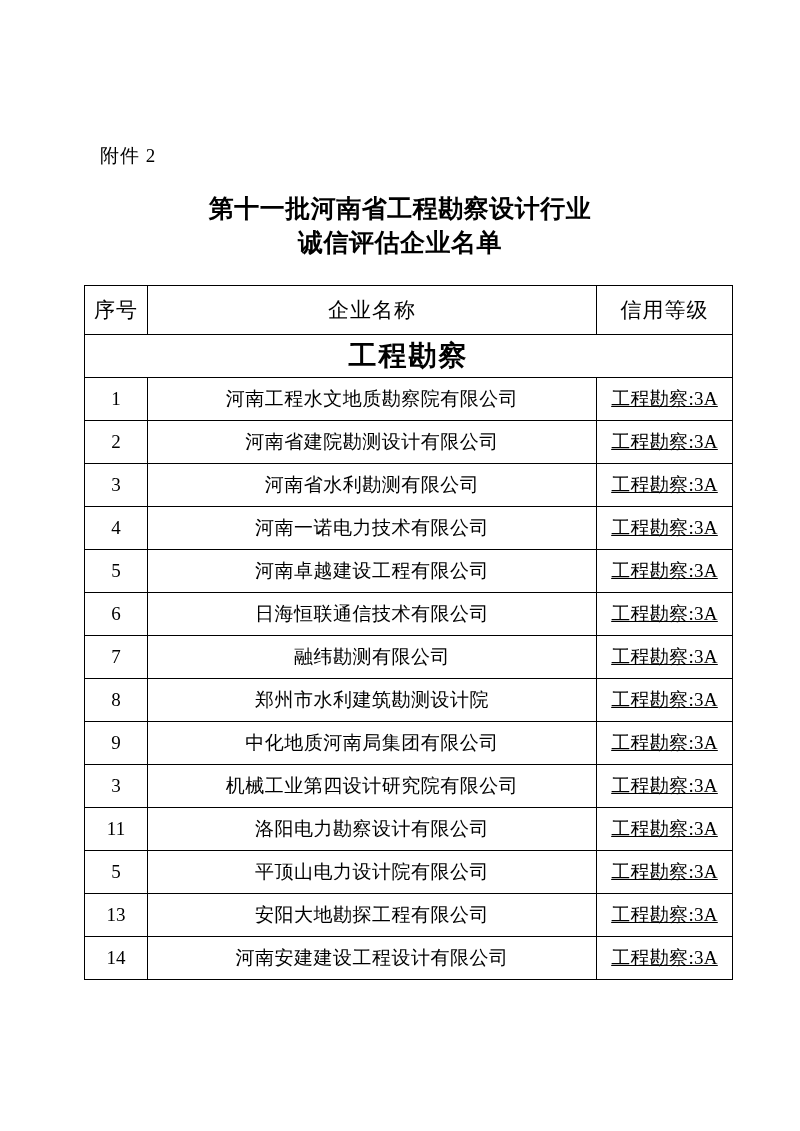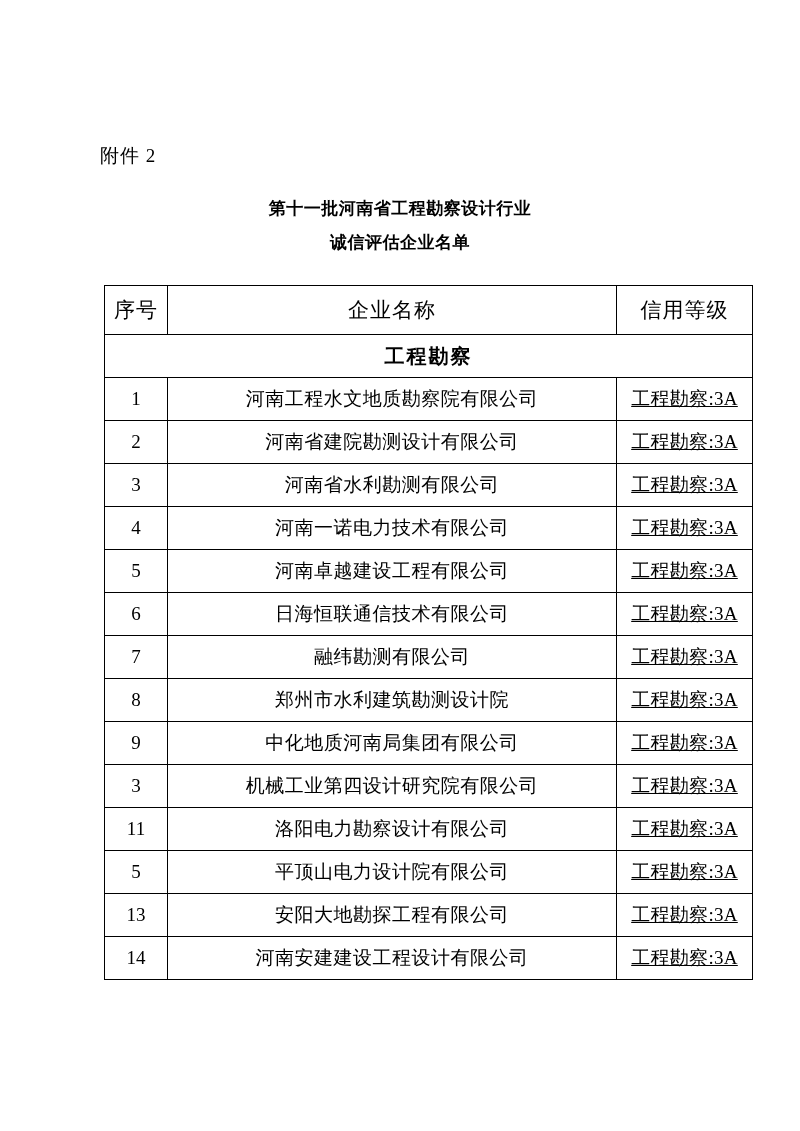--- a/index.html
+++ b/index.html
@@ -28,30 +28,30 @@
     font-size: 19px;
     letter-spacing: 1px;
   }
   .doc-title {
     position: absolute;
     left: 0;
     top: 192px;
     width: 800px;
     text-align: center;
     font-weight: bold;
-    font-size: 17px;
+    font-size: 25px;
     line-height: 34px;
     letter-spacing: 0.5px;
   }
   .doc-title .line {
     display: block;
   }
   table.main-table {
     position: absolute;
-    left: 104px;
+    left: 84px;
     top: 285px;
     width: 648px;
     border-collapse: collapse;
     table-layout: fixed;
   }
   table.main-table td {
     border: 1.3px solid #000000;
     text-align: center;
     vertical-align: middle;
     font-size: 19px;
@@ -61,21 +61,21 @@
   td.col-no { width: 63px; }
   td.col-name { width: 449px; }
   td.col-grade { width: 136px; }
   tr.header-row td {
     height: 48px;
     font-size: 21px;
     letter-spacing: 1px;
   }
   tr.section-row td {
     height: 42px;
-    font-size: 20px;
+    font-size: 28px;
     font-weight: bold;
     letter-spacing: 2px;
   }
   td.cell-name {
     letter-spacing: 0.5px;
   }
   td.cell-grade {
     font-size: 18px;
     letter-spacing: 0.3px;
     text-decoration: underline;

